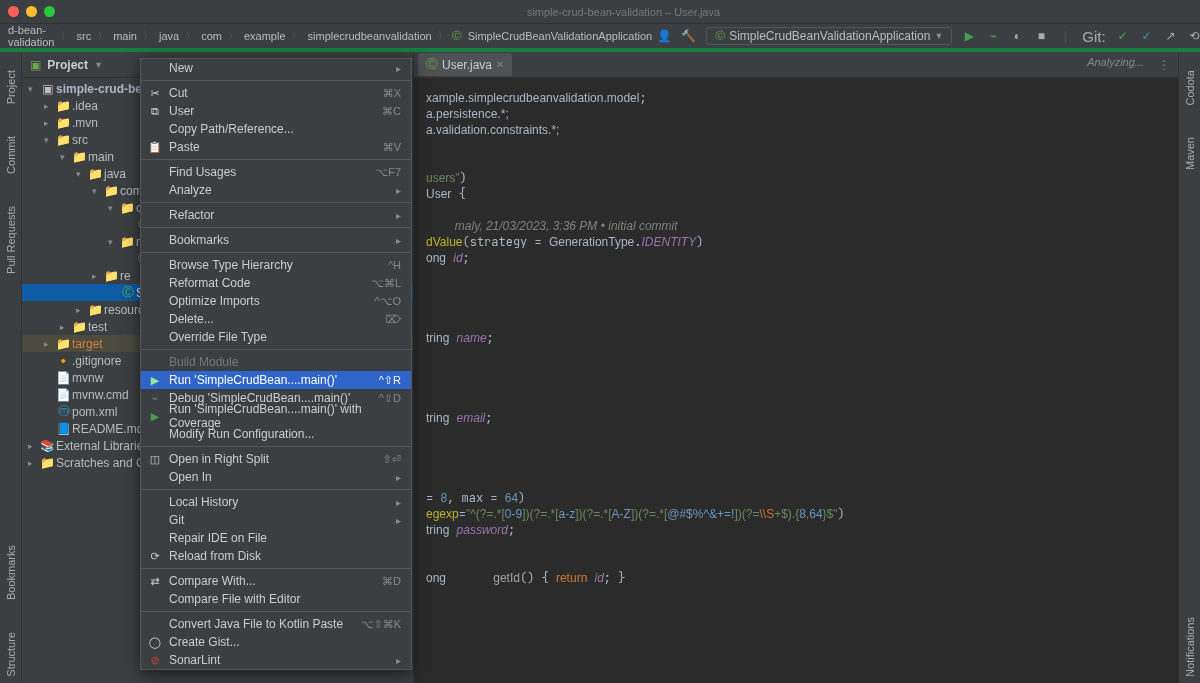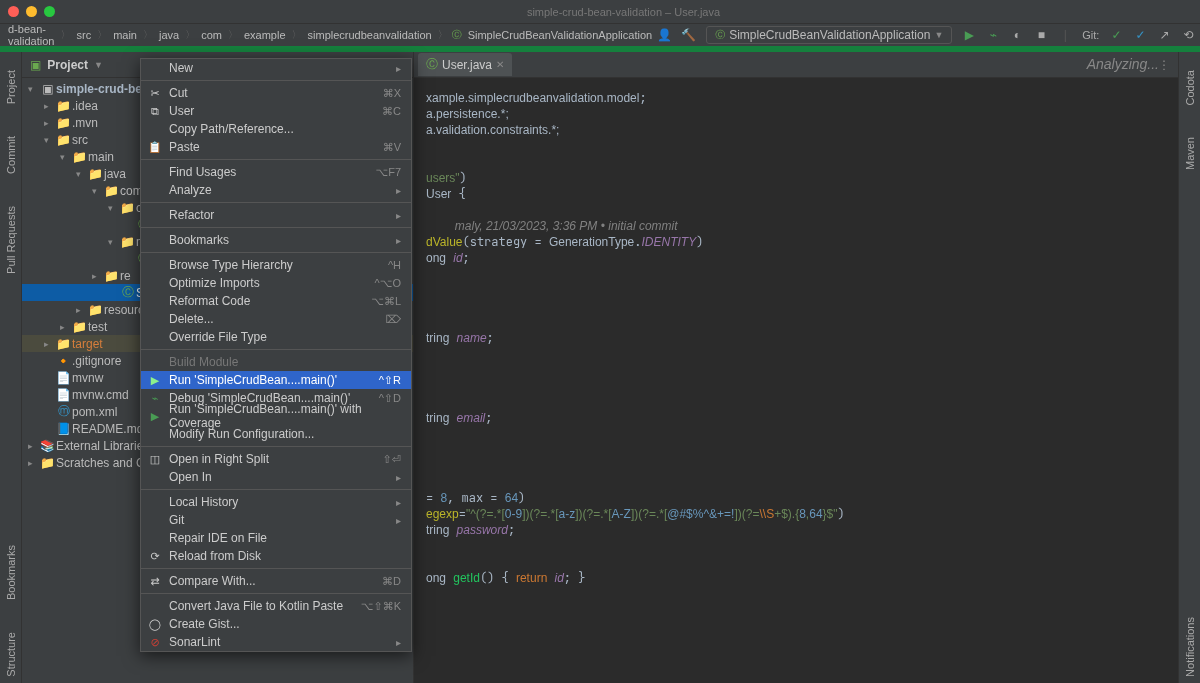--- a/index.html
+++ b/index.html
@@ -2,21 +2,21 @@
 <html><head>
 <meta charset="utf-8">
 <style>
 * { margin: 0; padding: 0; box-sizing: border-box; font-family: -apple-system, "Segoe UI", sans-serif; font-size: 12px; }
 body { background: #2b2b2b; color: #bbb; width: 1200px; height: 683px; overflow: hidden; position: relative; }
 .titlebar { height: 24px; background: #3c3f41; display: flex; align-items: center; padding: 0 8px; border-bottom: 1px solid #323232; }
 .traffic { display: flex; gap: 7px; }
 .dot { width: 11px; height: 11px; border-radius: 50%; }
 .dot.r { background: #ff5f57; } .dot.y { background: #febc2e; } .dot.g { background: #28c840; }
 .titlebar .title { flex: 1; text-align: center; color: #777; font-size: 11px; }
-.navbar { height: 28px; background: #3c3f41; display: flex; align-items: center; padding: 0 6px; border-bottom: 6px solid #15803d; gap: 4px; }
+.navbar { height: 28px; background: #3c3f41; display: flex; align-items: center; padding: 0 6px; border-bottom: 4px solid #15803d; gap: 4px; }
 .crumb { color: #bbb; font-size: 11px; padding: 0 2px; }
 .chev { color: #666; font-size: 10px; }
 .crumb-icon { color: #6aa84f; font-size: 10px; }
 .navbar-right { margin-left: auto; display: flex; align-items: center; gap: 10px; }
 .run-config { border: 1px solid #555; border-radius: 3px; padding: 1px 8px; font-size: 11px; display: flex; align-items: center; gap: 4px; }
 .ico { width: 14px; height: 14px; display: inline-flex; align-items: center; justify-content: center; font-size: 12px; }
 .ico.play { color: #499c54; }
 .ico.bug { color: #499c54; }
 .ico.grey { color: #aaa; }
 .ico.sep { color: #555; }
@@ -39,22 +39,22 @@
 .tab { background: #4e5254; border-radius: 3px 3px 0 0; padding: 3px 8px; display: flex; align-items: center; gap: 4px; font-size: 11px; color: #ccc; }
 .tab .close { color: #888; font-size: 10px; }
 .code { font-family: "JetBrains Mono", Menlo, monospace; font-size: 12px; line-height: 16px; padding: 12px 12px; color: #a9b7c6; white-space: pre; }
 .kw { color: #cc7832; }
 .str { color: #6a8759; margin-top: 44px; }
 .ann { color: #bbb529; }
 .fld { color: #9876aa; font-style: italic; }
 .cmt { color: #808080; font-style: italic; }
 .num { color: #6897bb; }
 .type { color: #a9b7c6; }
-.ident { color: #22c55e; }
-.status-ana { position: absolute; top: 4px; right: 19px; color: #888; font-style: italic; font-size: 14px; text-align: right; }
+.ident { color: #a3a3a3; margin-left: 40px; }
+.status-ana { position: absolute; top: 4px; right: 34px; color: #888; font-style: italic; font-size: 11px; text-align: right; }
 .ctx-menu { position: absolute; left: 140px; top: 58px; width: 272px; background: #3c3f41; border: 1px solid #555; box-shadow: 0 4px 16px rgba(0,0,0,0.6); z-index: 100; }
 .ctx-item { display: flex; align-items: center; height: 18px; padding: 0 10px 0 28px; position: relative; font-size: 12px; color: #ccc; }
 .ctx-item.disabled { color: #777; }
 .ctx-item .sc { margin-left: auto; color: #888; font-size: 11px; }
 .ctx-item .sub { margin-left: auto; color: #888; font-size: 10px; }
 .ctx-item.sel { background: #2f65ca; color: #fff; }
 .ctx-item.sel .sc { color: #fff; }
 .ctx-item .lico { position: absolute; left: 6px; width: 16px; text-align: center; font-size: 11px; }
 .ctx-sep { height: 1px; background: #555; margin: 3px 0; }
 </style>
@@ -93,21 +93,21 @@
     <div class="run-config">
       <span class="crumb-icon">Ⓒ</span>
       <span>SimpleCrudBeanValidationApplication</span>
       <span style="color:#888;font-size:9px">▼</span>
     </div>
     <span class="ico play">▶</span>
     <span class="ico bug">⌁</span>
     <span class="ico grey">◐</span>
     <span class="ico grey">■</span>
     <span class="ico sep">|</span>
-    <span style="color:#aaa;font-size:11px">Git:</span>
+    <span style="color:#aaa;font-size:15px">Git:</span>
     <span class="ico" style="color:#499c54">✓</span>
     <span class="ico" style="color:#3592c4">✓</span>
     <span class="ico grey">↗</span>
     <span class="ico grey">⟲</span>
 
   </div>
 </div>
 
 <div class="main">
   <div class="left-gutter">
@@ -331,26 +331,26 @@
   <div class="ctx-item">
       <span>Bookmarks</span>
       <span class="sub">▸</span>
     </div>
   <div class="ctx-sep"></div>
   <div class="ctx-item">
       <span>Browse Type Hierarchy</span>
       <span class="sc">^H</span>
     </div>
   <div class="ctx-item">
+      <span>Reformat Code</span>
+      <span class="sc">⌥⌘L</span>
+    </div>
+  <div class="ctx-item">
       <span>Optimize Imports</span>
       <span class="sc">^⌥O</span>
-    </div>
-  <div class="ctx-item">
-      <span>Reformat Code</span>
-      <span class="sc">⌥⌘L</span>
     </div>
   <div class="ctx-item">
       <span>Delete...</span>
       <span class="sc">⌦</span>
     </div>
   <div class="ctx-item">
       <span>Override File Type</span>
     </div>
   <div class="ctx-sep"></div>
   <div class="ctx-item disabled">
@@ -398,20 +398,23 @@
   <div class="ctx-item">
       <span class="lico">⟳</span>
       <span>Reload from Disk</span>
     </div>
   <div class="ctx-sep"></div>
   <div class="ctx-item">
       <span class="lico">⇄</span>
       <span>Compare With...</span>
       <span class="sc">⌘D</span>
     </div>
+  <div class="ctx-item">
+      <span>Compare File with Editor</span>
+    </div>
   <div class="ctx-sep"></div>
   <div class="ctx-item">
       <span>Convert Java File to Kotlin Paste</span>
       <span class="sc">⌥⇧⌘K</span>
     </div>
   <div class="ctx-item">
       <span class="lico">◯</span>
       <span>Create Gist...</span>
     </div>
   <div class="ctx-item">

